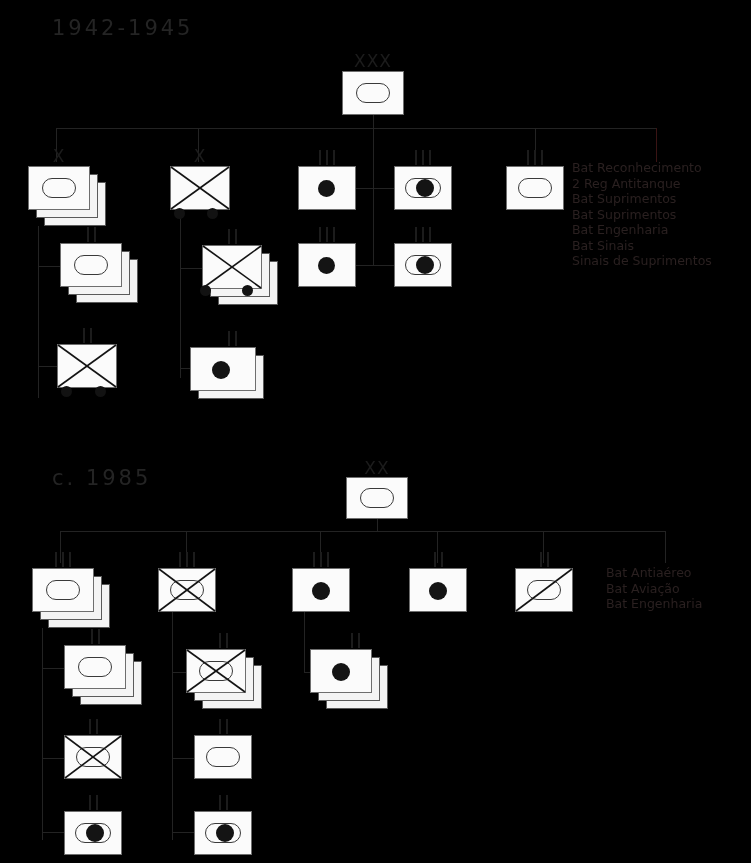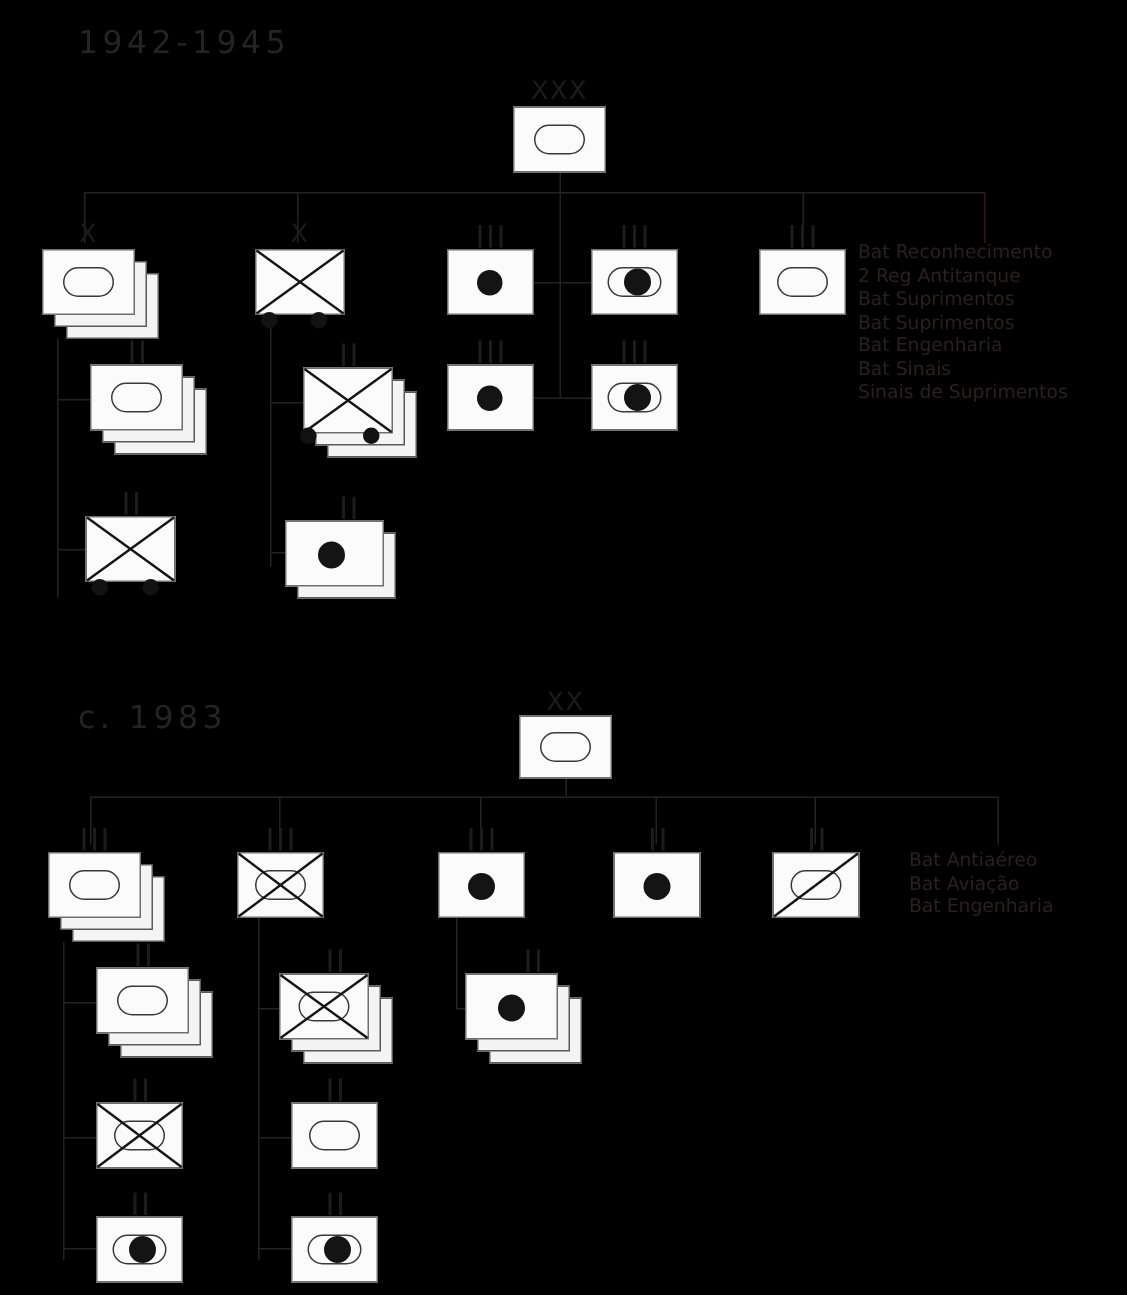--- a/index.html
+++ b/index.html
@@ -250,21 +250,21 @@
   <div class="ech" style="left:202px;top:330px;width:60px;height:16px;">
     <span class="bar"></span>
     <span class="bar"></span>
   </div>
   <div class="unit" style="left:190px;top:347px;width:74px;height:52px;">
     <div class="shadow" style="left:8px;top:8px;width:66px;height:44px;"></div>
     <div class="box front" style="width:66px;height:44px;"></div>
     <div class="dot" style="left:22px;top:14px;width:18px;height:18px;"></div>
   </div>
 
-  <div class="sec-title" style="left:52px;top:466px;">c. 1983</div>
+  <div class="sec-title" style="left:52px;top:466px;">c. 1985</div>
 
   <div class="unit" style="left:346px;top:477px;width:62px;height:42px;">
     <div class="box front" style="width:62px;height:42px;"></div>
     <div class="oval" style="left:14px;top:11px;width:34px;height:20px;"></div>
   </div>
   <div class="ech" style="left:346px;top:460px;width:62px;height:16px;">
     <span class="xm">XX</span>
   </div>
 
   <div class="ln v" style="left:377px;top:519px;height:12px;"></div>

